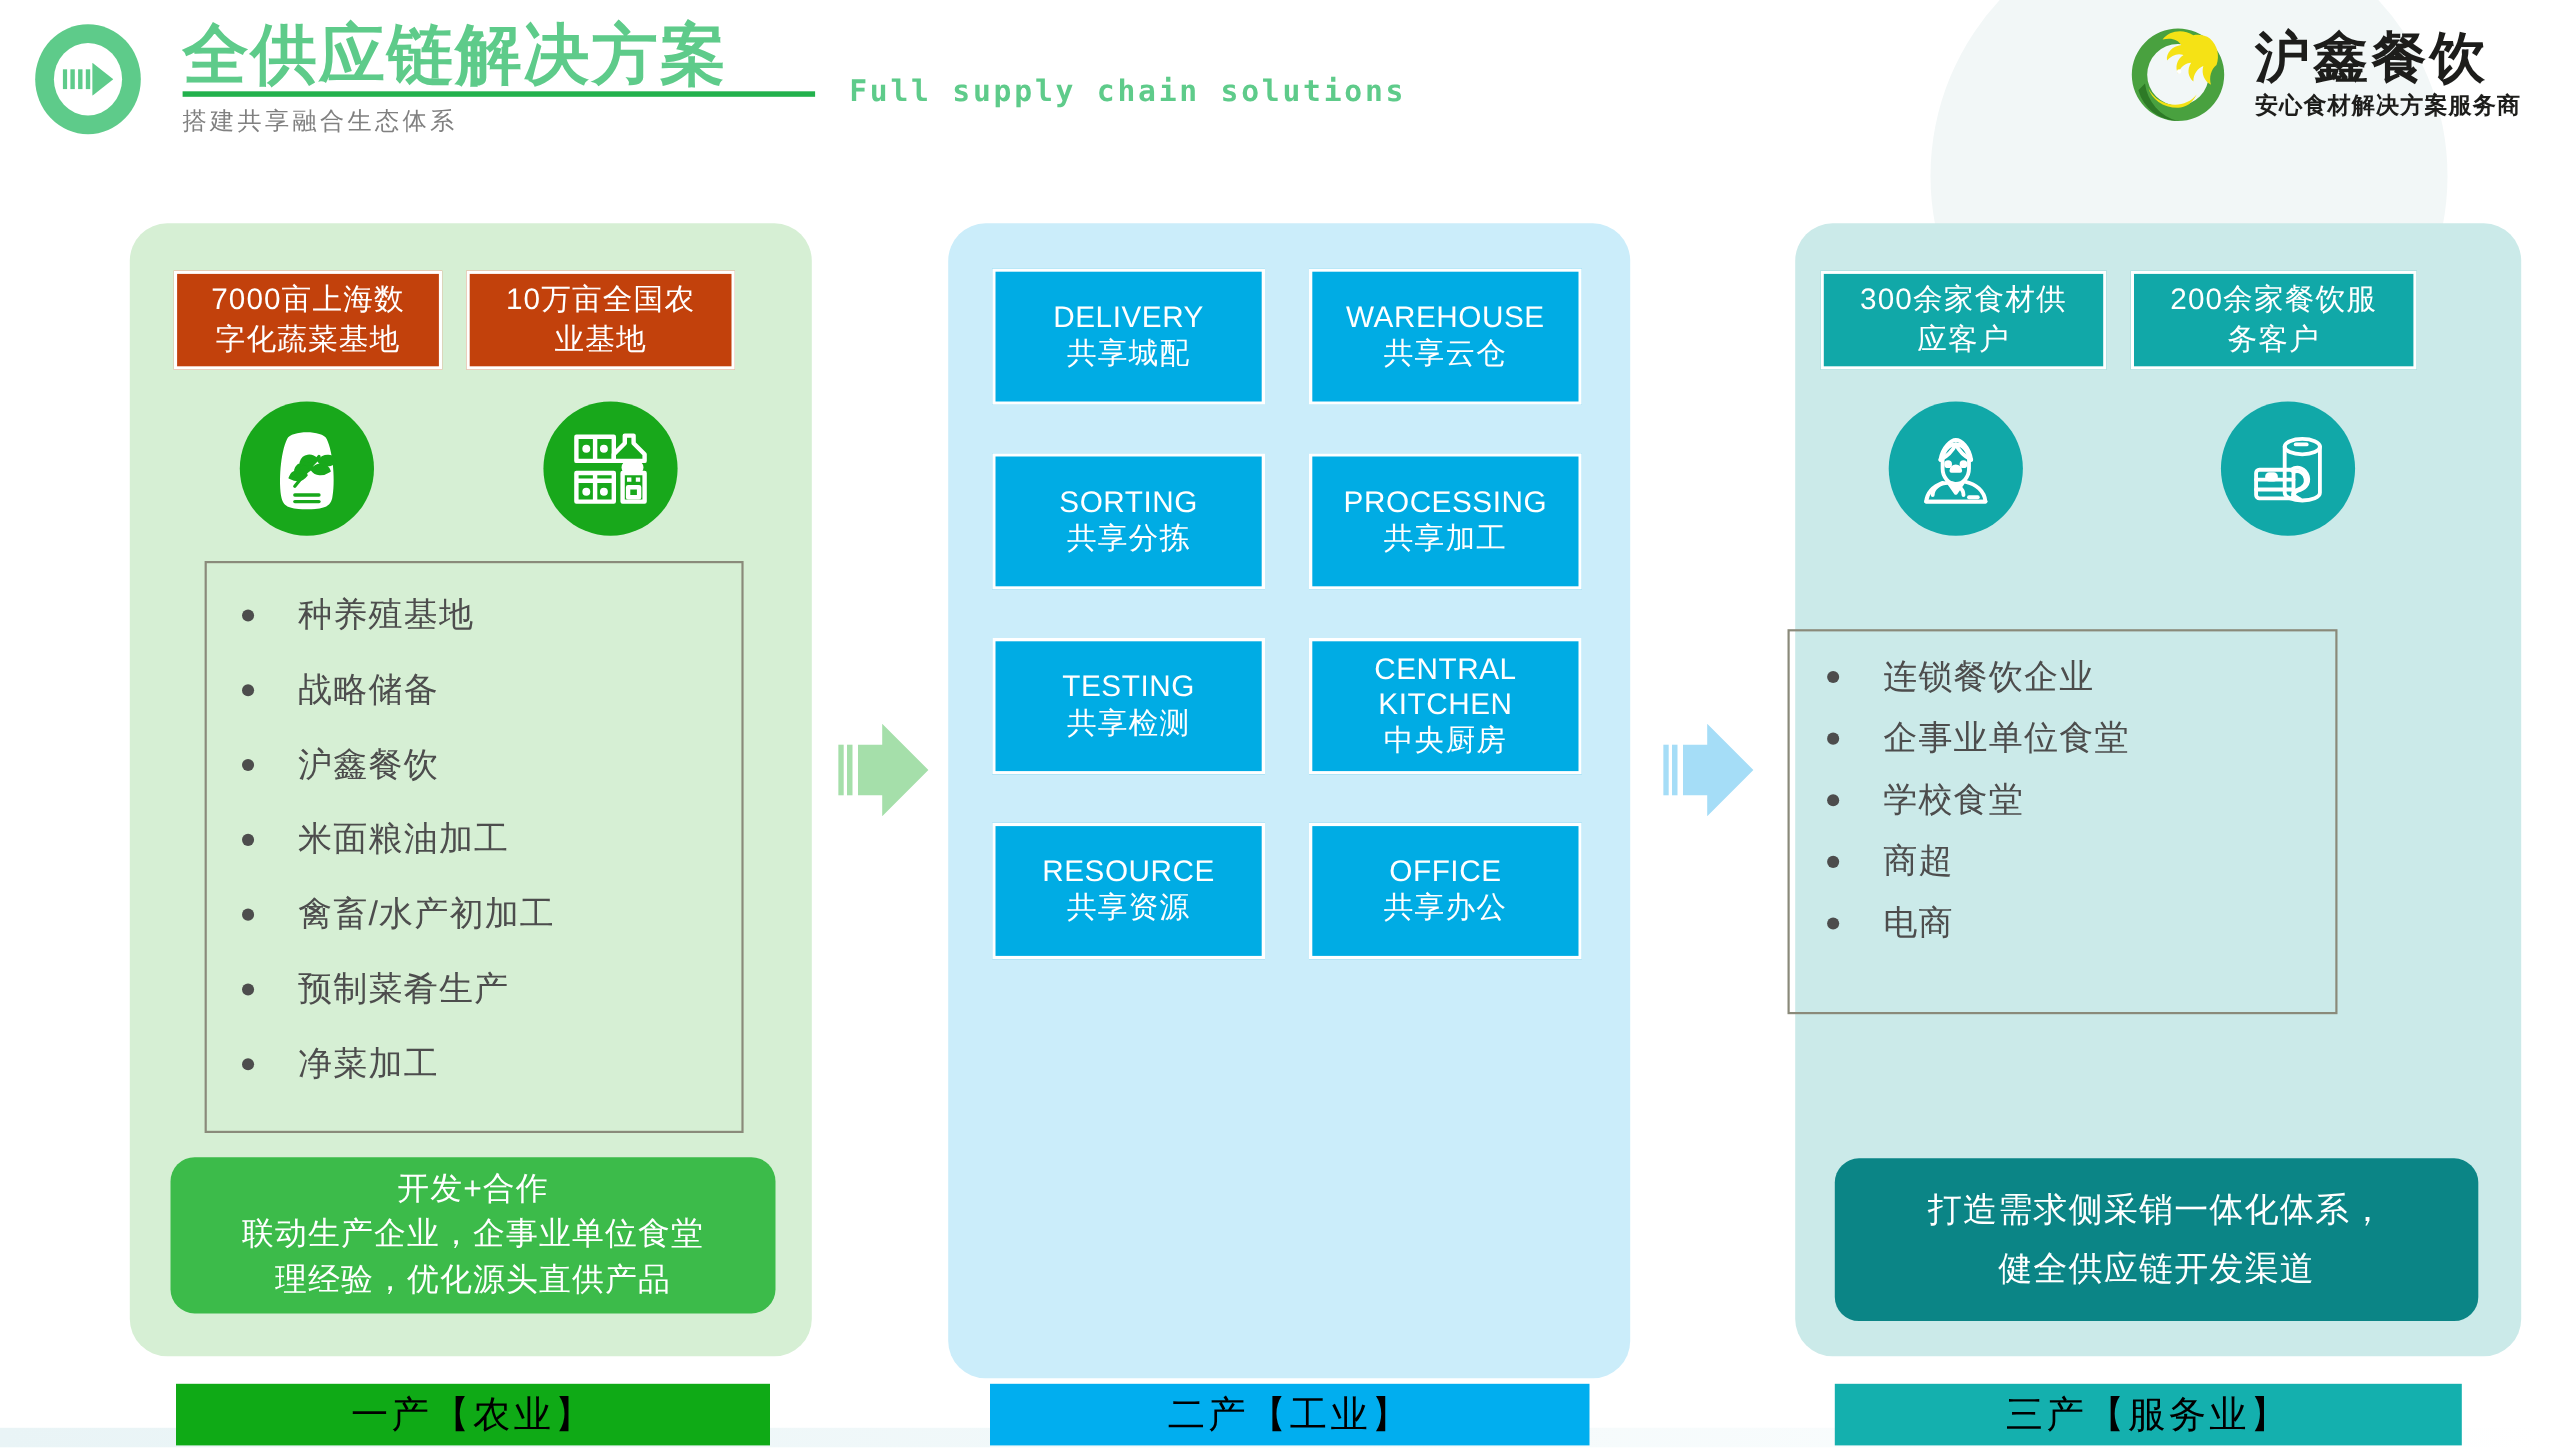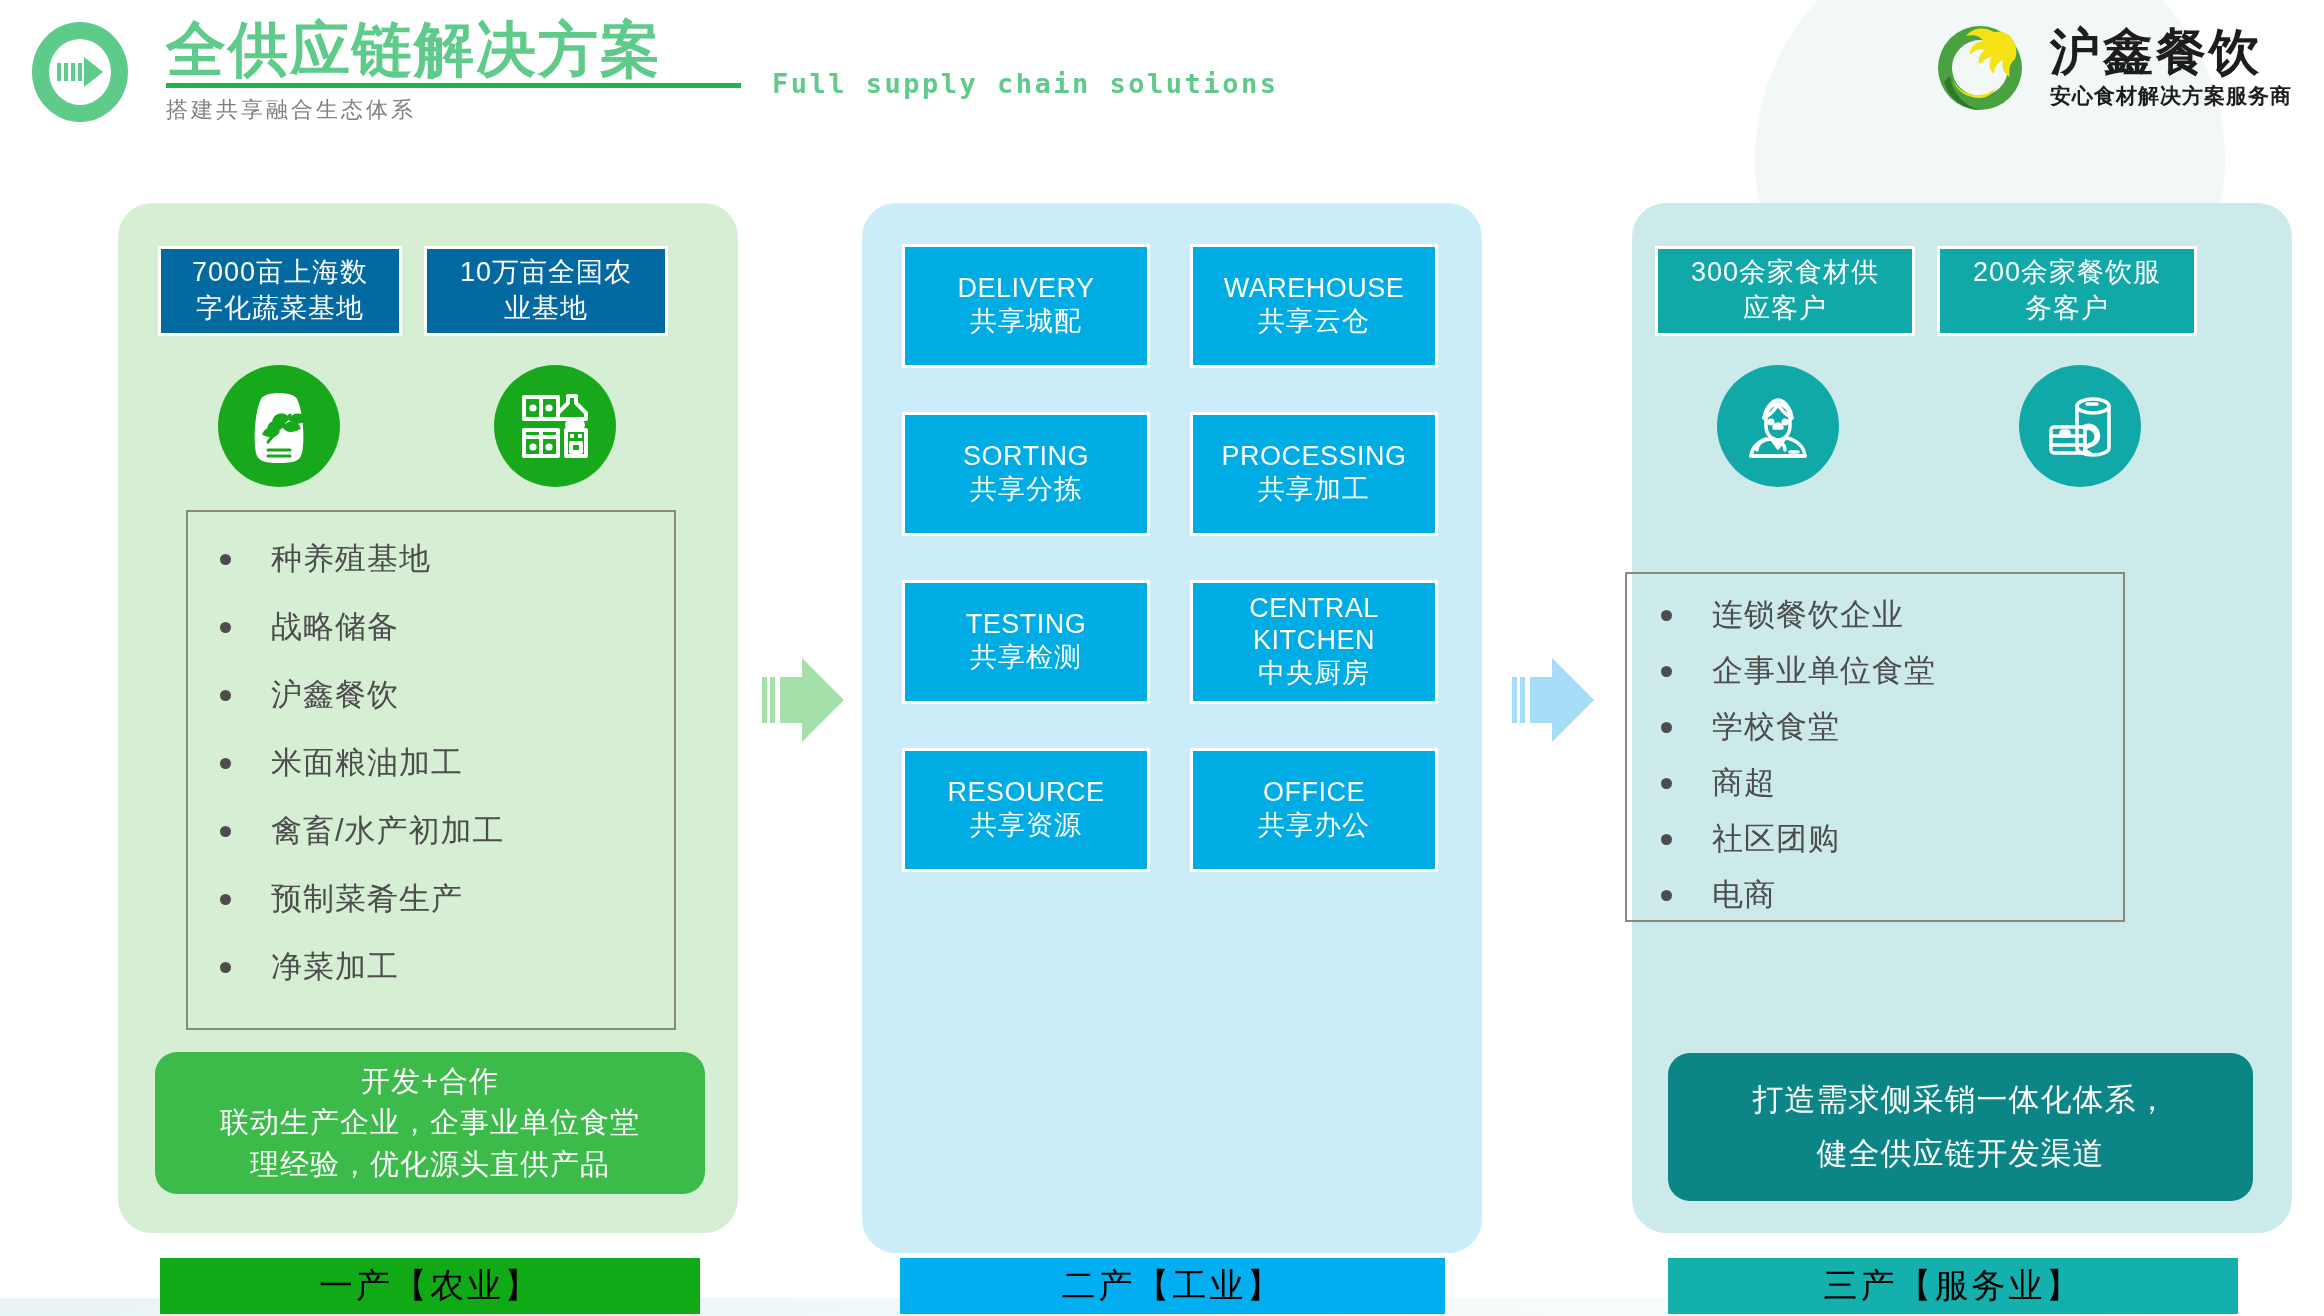--- a/index.html
+++ b/index.html
@@ -66,21 +66,21 @@
   .col3{left:1632px;top:203px;width:660px;height:1030px;background:#cbeae9;}
 
   .chip-row{position:absolute;display:flex;gap:22px;}
   .chip{
     border:3px solid #ffffff;
     color:#ffffff;
     display:flex;align-items:center;justify-content:center;text-align:center;
     font-size:27px;line-height:1.32;letter-spacing:1px;
     box-sizing:border-box;
   }
-  .chip.green{background:#0369a1;}
+  .chip.green{background:#c2410c;}
   .chip.teal{background:#11a8a8;}
 
   .icon-row{position:absolute;display:flex;}
   .icon-circle{
     border-radius:50%;display:flex;align-items:center;justify-content:center;
   }
   .icon-circle.green{background:#18a81b;}
   .icon-circle.teal{background:#11a8a8;}
 
   .bullets{
@@ -381,24 +381,20 @@
       <li style="margin-top:14px;">
           <span class="dot"></span>
           <span>学校食堂</span>
         </li>
       <li style="margin-top:14px;">
           <span class="dot"></span>
           <span>商超</span>
         </li>
       <li style="margin-top:14px;">
           <span class="dot"></span>
-          <span>社区团购</span>
-        </li>
-      <li style="margin-top:14px;">
-          <span class="dot"></span>
           <span>电商</span>
         </li>
     </ul>
   </div>
 
   <div class="cta teal" style="left:1668px;top:1053px;width:585px;height:148px;flex-direction:column;">
     <div class="txt">打造需求侧采销一体化体系，</div>
     <div class="txt">健全供应链开发渠道</div>
   </div>
 

